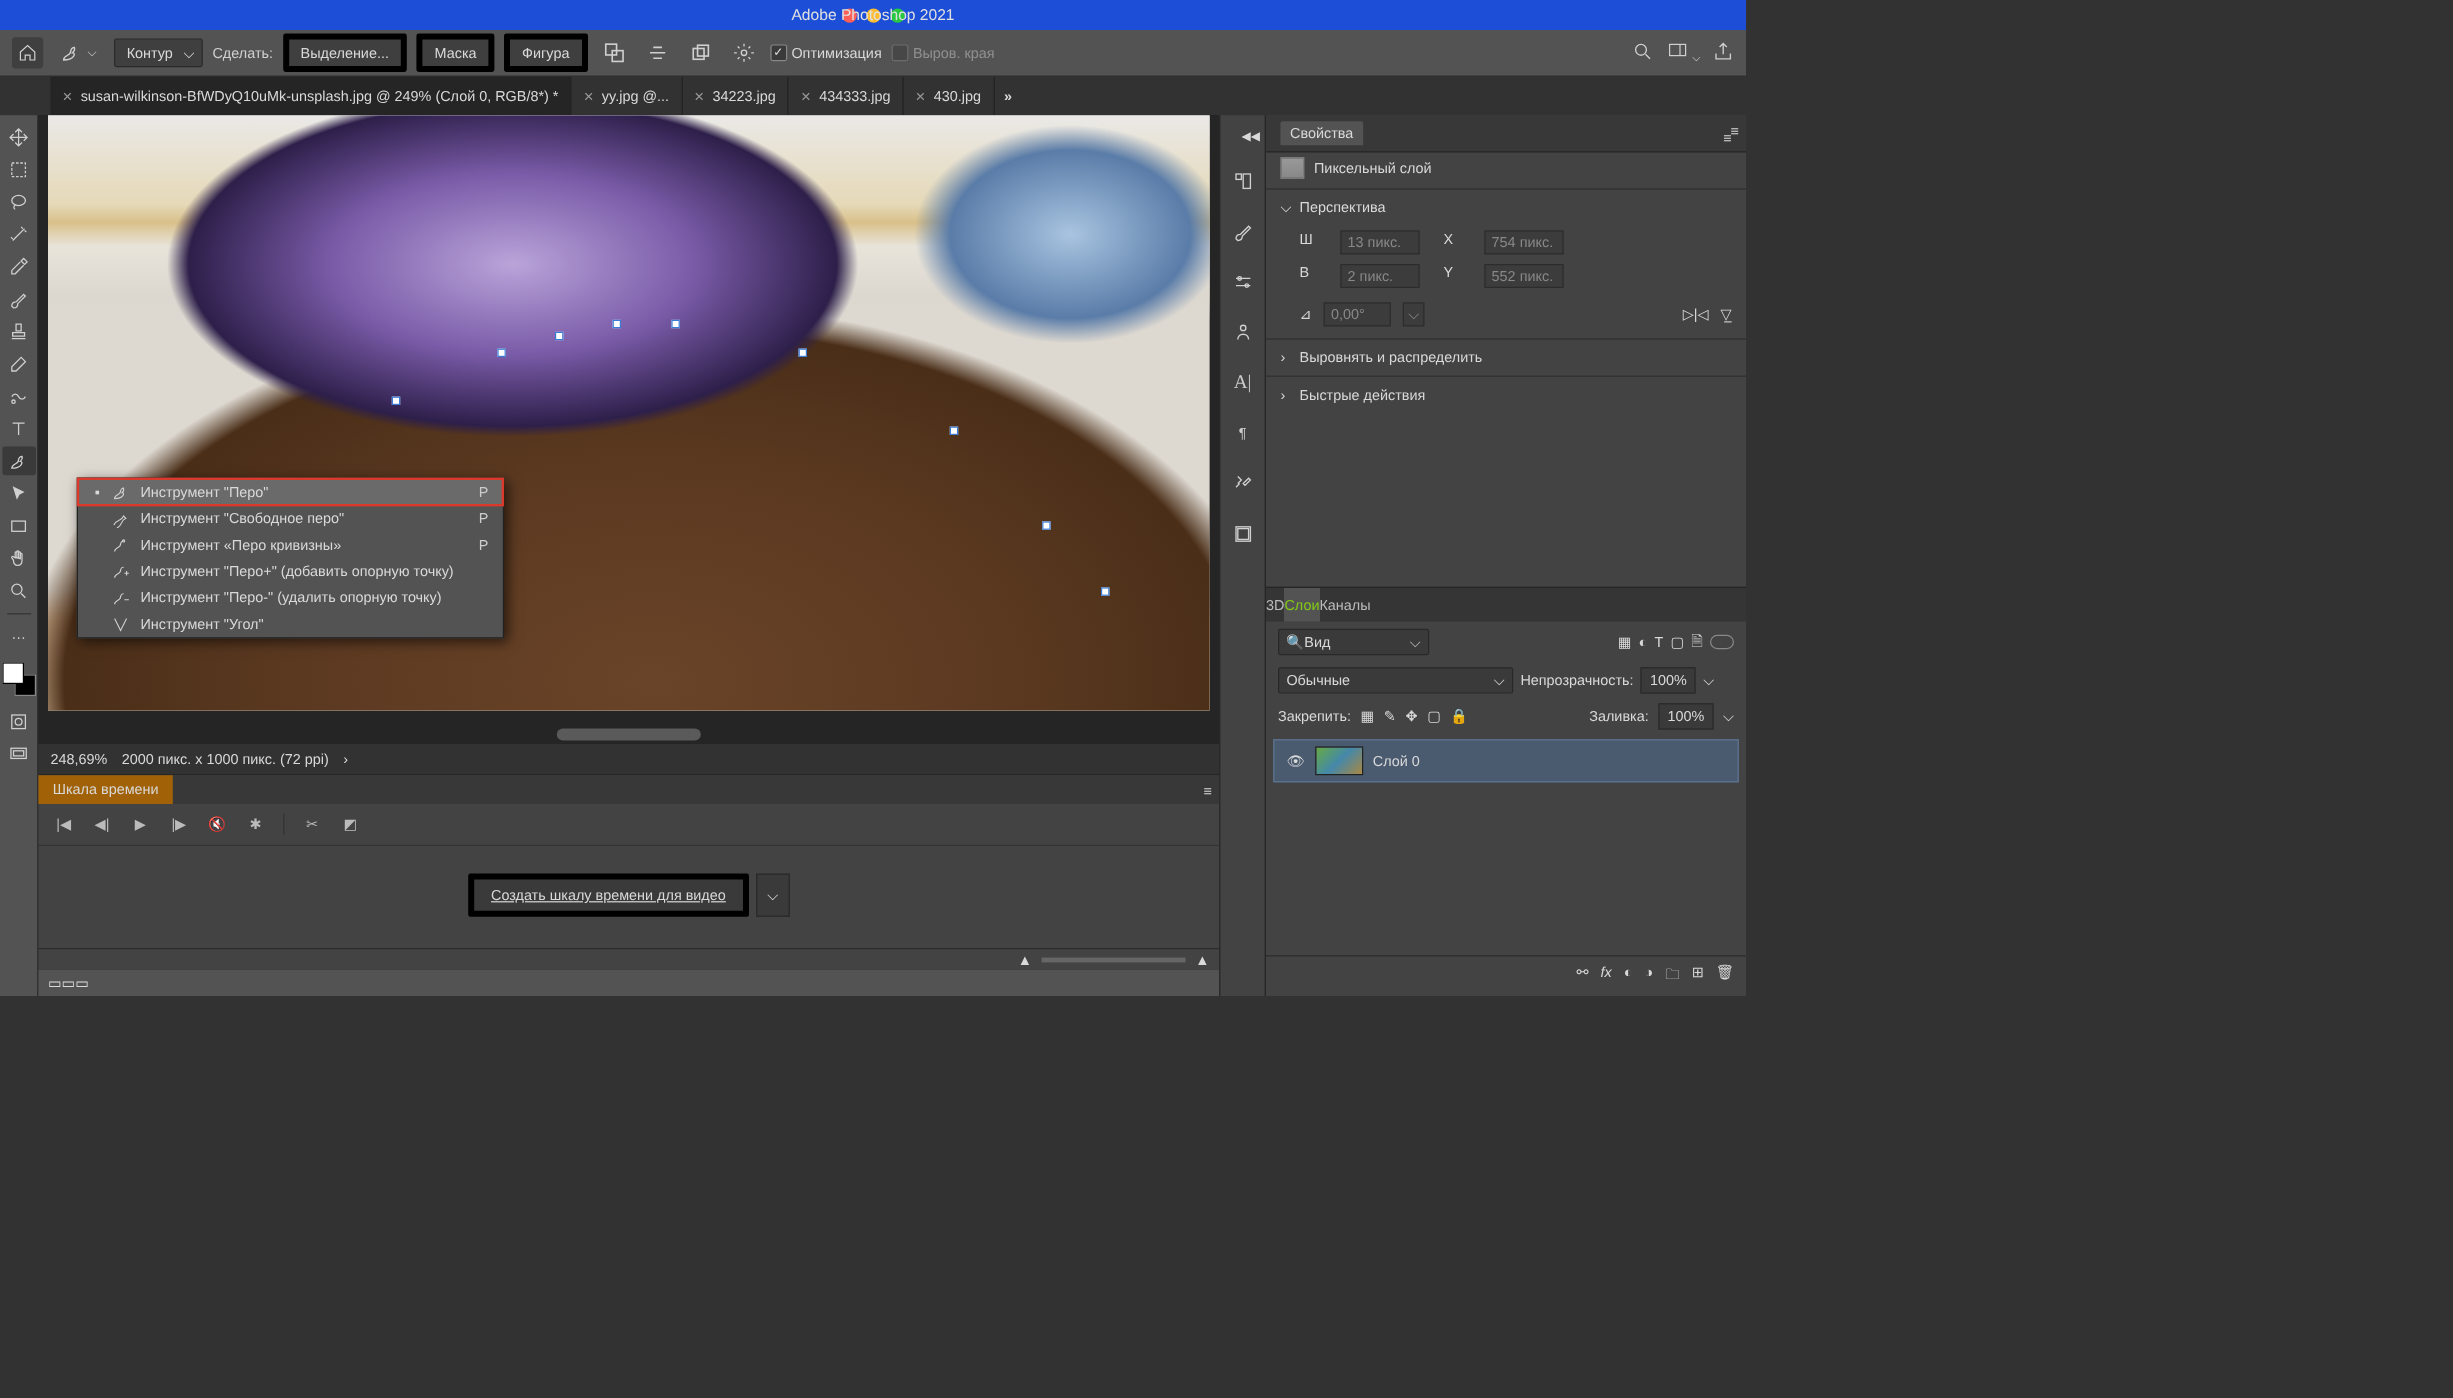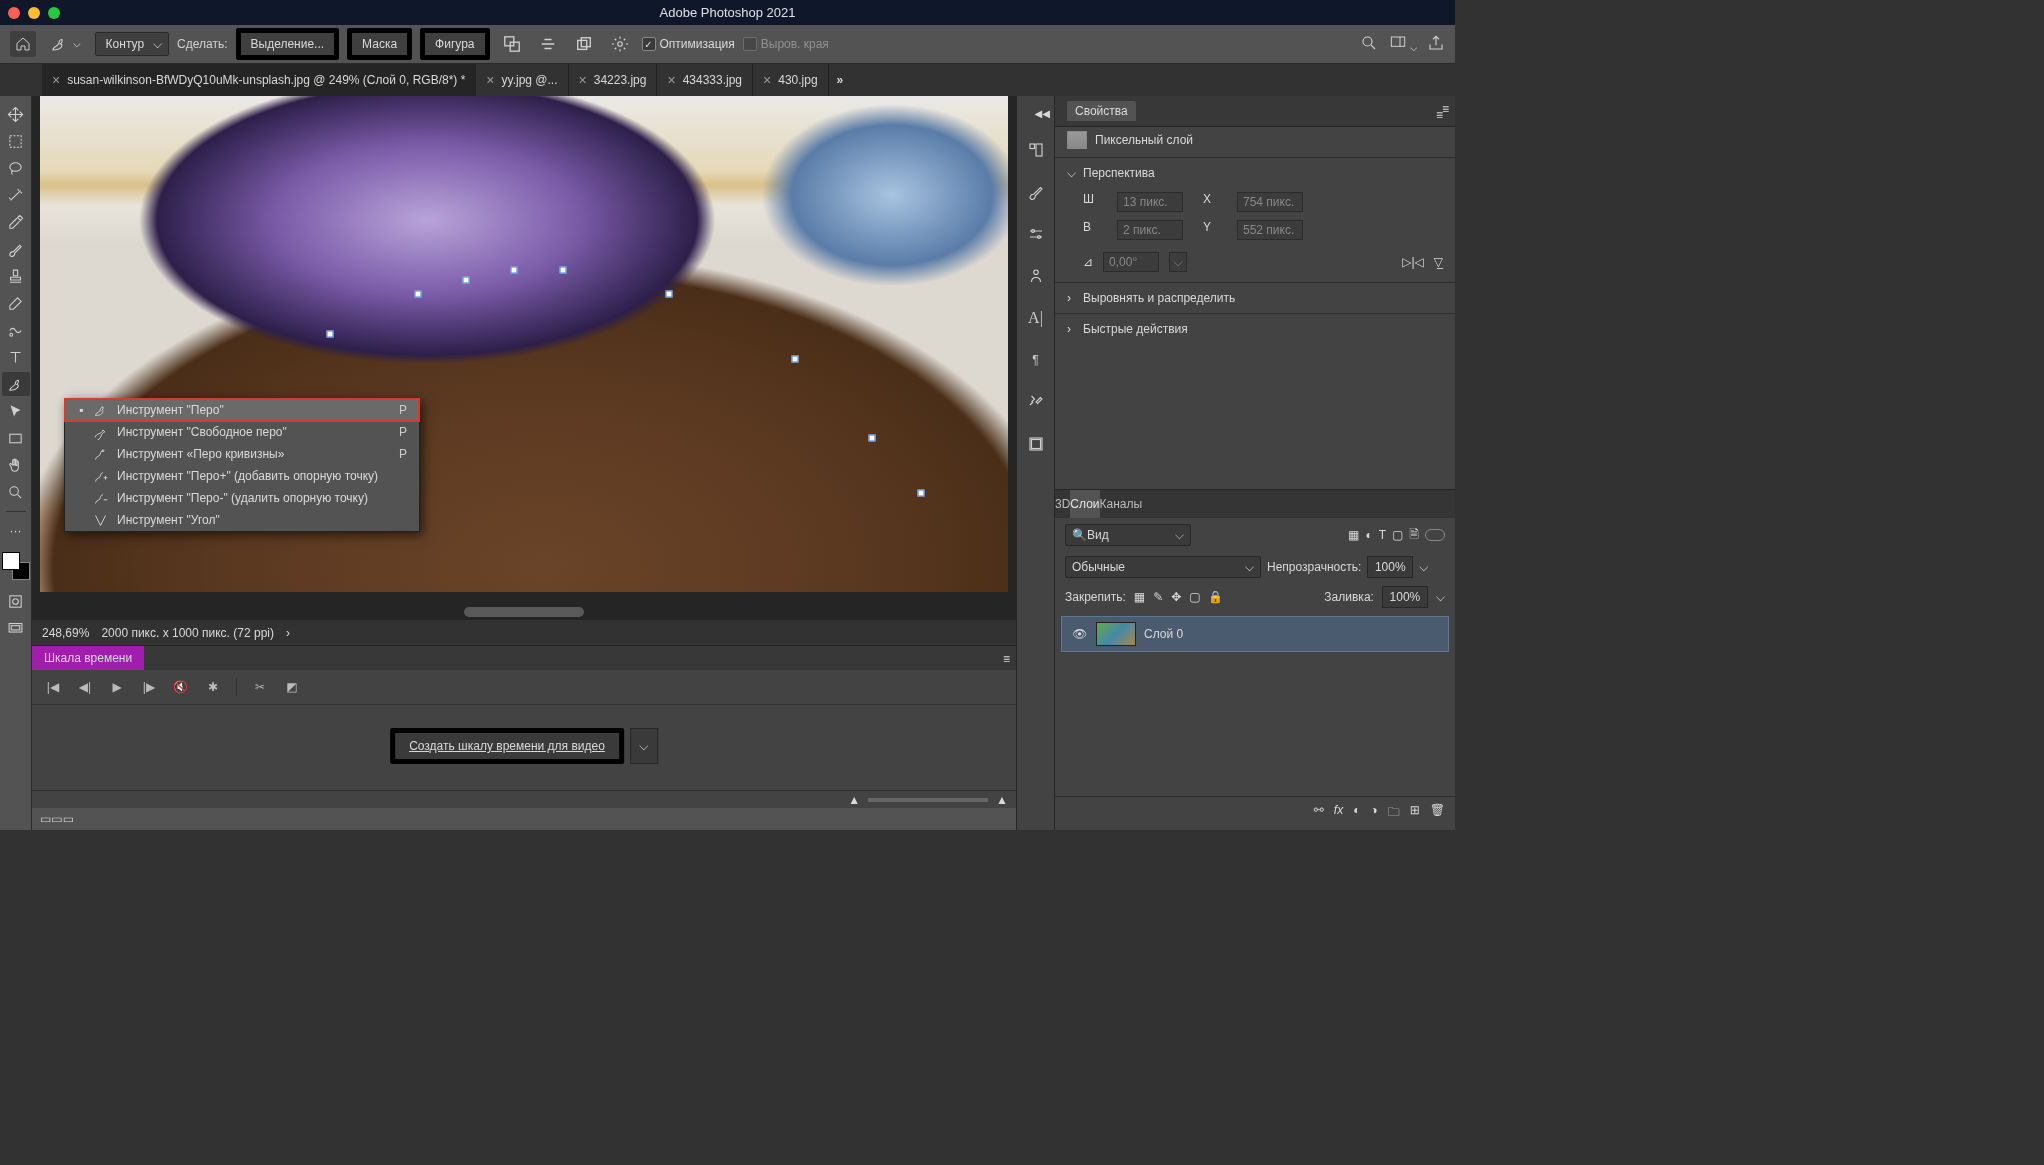--- a/index.html
+++ b/index.html
@@ -1,19 +1,19 @@
 <!DOCTYPE html>
 <html><head>
 <meta charset="utf-8">
 <style>
 * { margin: 0; padding: 0; box-sizing: border-box; font-family: -apple-system, "Segoe UI", Arial, sans-serif; font-size: 12px; color: #d9d9d9; user-select: none; }
 body { background: #323232; overflow: hidden; width: 1455px; height: 830px; position: relative; }
 
 
-.titlebar { height: 25px; background: #0f172a; display: flex; align-items: center; padding: 0 8px; position: relative; }
+.titlebar { height: 25px; background: #1d4ed8; display: flex; align-items: center; padding: 0 8px; position: relative; justify-content: center; }
 .traffic { display: flex; gap: 8px; }
 .tl { width: 12px; height: 12px; border-radius: 50%; }
 .close { background: #ff5f57; }
 .min { background: #febc2e; }
 .max { background: #28c840; }
 .title { position: absolute; left: 50%; transform: translateX(-50%); font-size: 13px; color: #e0e0e0; }
 
 
 .optbar { height: 39px; background: #535353; display: flex; align-items: center; padding: 0 10px; gap: 8px; border-bottom: 1px solid #2a2a2a; }
 .home-btn { width: 26px; height: 26px; background: #3f3f3f; border-radius: 3px; display:flex; align-items:center; justify-content:center; }
@@ -80,35 +80,35 @@
 .prop-type { display:flex; align-items:center; gap:8px; padding:4px 12px 8px; }
 .prop-icon { width:20px; height:18px; border:1px solid #888; background:linear-gradient(#999,#888); }
 .section { border-top:1px solid #2f2f2f; padding:8px 12px; display:flex; align-items:center; gap:6px; }
 .section .chev { width:10px; }
 .fields { display:grid; grid-template-columns: 18px 70px 18px 70px; gap:8px 16px; padding:4px 12px 8px 28px; font-size:12px; }
 .fld { background:#3c3c3c; border:1px solid #2c2c2c; width:66px; height:20px; display:inline-flex; align-items:center; padding:0 5px; color:#888; }
 .angle-row { display:flex; align-items:center; gap:10px; padding:4px 12px 10px 28px; }
 .panels-lower { flex:1; background:#434343; margin-top:auto; }
 .panel-tabs2 { display:flex; border-top:1px solid #262626; background:#353535; }
 .ptab { padding:7px 0; color:#bbb; }
-.ptab.active { background:#535353; color:#e5e5e5; }
+.ptab.active { background:#535353; color:#84cc16; }
 .layer-toolbar { display:flex; align-items:center; gap:6px; padding:6px 10px; }
 .layer-search { flex:0 0 126px; background:#3a3a3a; border:1px solid #282828; height:22px; display:flex; align-items:center; padding:0 6px; border-radius:2px; color:#bbb; position:relative;}
 .layer-search::after{content:"⌵"; position:absolute; right:6px;}
 .row { display:flex; align-items:center; padding:4px 10px; gap:6px; }
 .sel-mode { background:#3a3a3a; border:1px solid #282828; height:22px; flex:0 0 196px; padding:0 6px; display:flex; align-items:center; border-radius:2px; position:relative;}
 .sel-mode::after{content:"⌵"; position:absolute; right:6px;}
 .pct { flex:0 0 46px; background:#3a3a3a; border:1px solid #282828; height:22px; display:flex; align-items:center; justify-content:center; }
 .lock-row { display:flex; align-items:center; gap:8px; padding:4px 10px; font-size:12px; }
 .layer-item { display:flex; align-items:center; gap:8px; padding:5px 10px; background:#4a5a6f; border:1px solid #5e7594; margin:4px 6px; }
 .layer-thumb { width:40px; height:24px; background:linear-gradient(135deg,#6a4,#48a,#a84); border:1px solid #222; }
 .eye { width:16px; }
 
 .timeline-panel { background:#434343; border-top:1px solid #262626; }
-.tl-tab { background:#a21caf; display:inline-block; padding:5px 12px; }
+.tl-tab { background:#a16207; display:inline-block; padding:5px 12px; }
 .tl-body { height:120px; position:relative; }
 .tl-controls { display:flex; gap:14px; align-items:center; padding:8px 12px; border-bottom:1px solid #333;}
 .tl-btn { width:18px; height:18px; display:flex; align-items:center; justify-content:center; color:#bbb; }
 .tl-center { position:absolute; left:50%; top:58px; transform:translateX(-50%); display:flex; gap:6px; }
 .tl-center .opt-btn { padding:6px 14px; background:#3a3a3a;text-decoration:underline; }
 .tl-center .dd { width:28px; display:flex; align-items:center; justify-content:center; background:#3a3a3a; border:1px solid #282828;}
 
 .bottom-tools { height:22px; background:#535353; display:flex; align-items:center; padding:0 8px; gap:6px; }
 .spacer { flex:1; }
 

